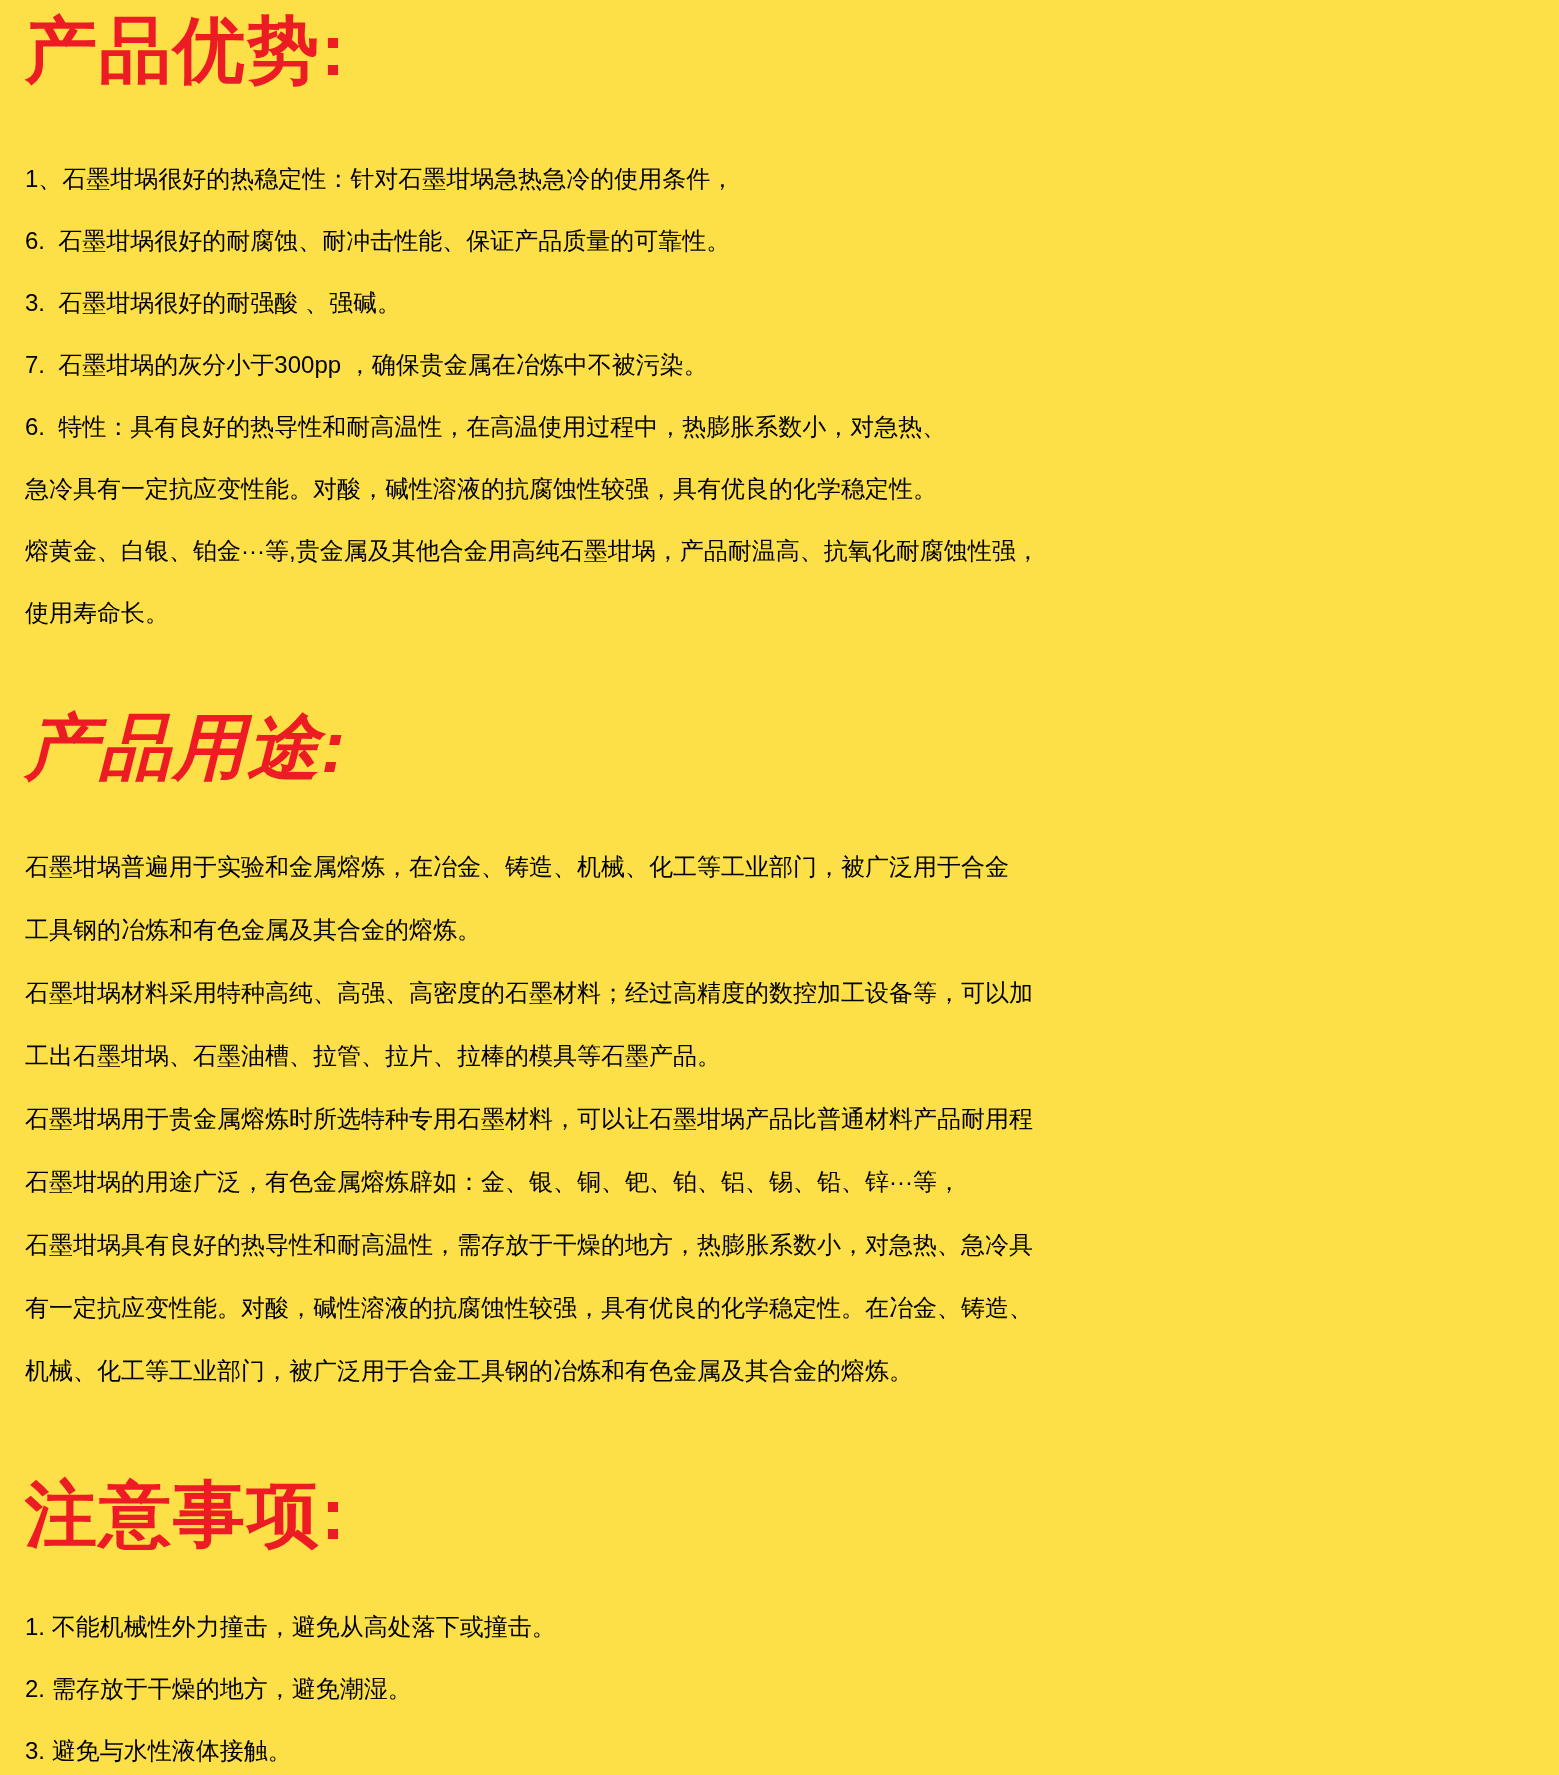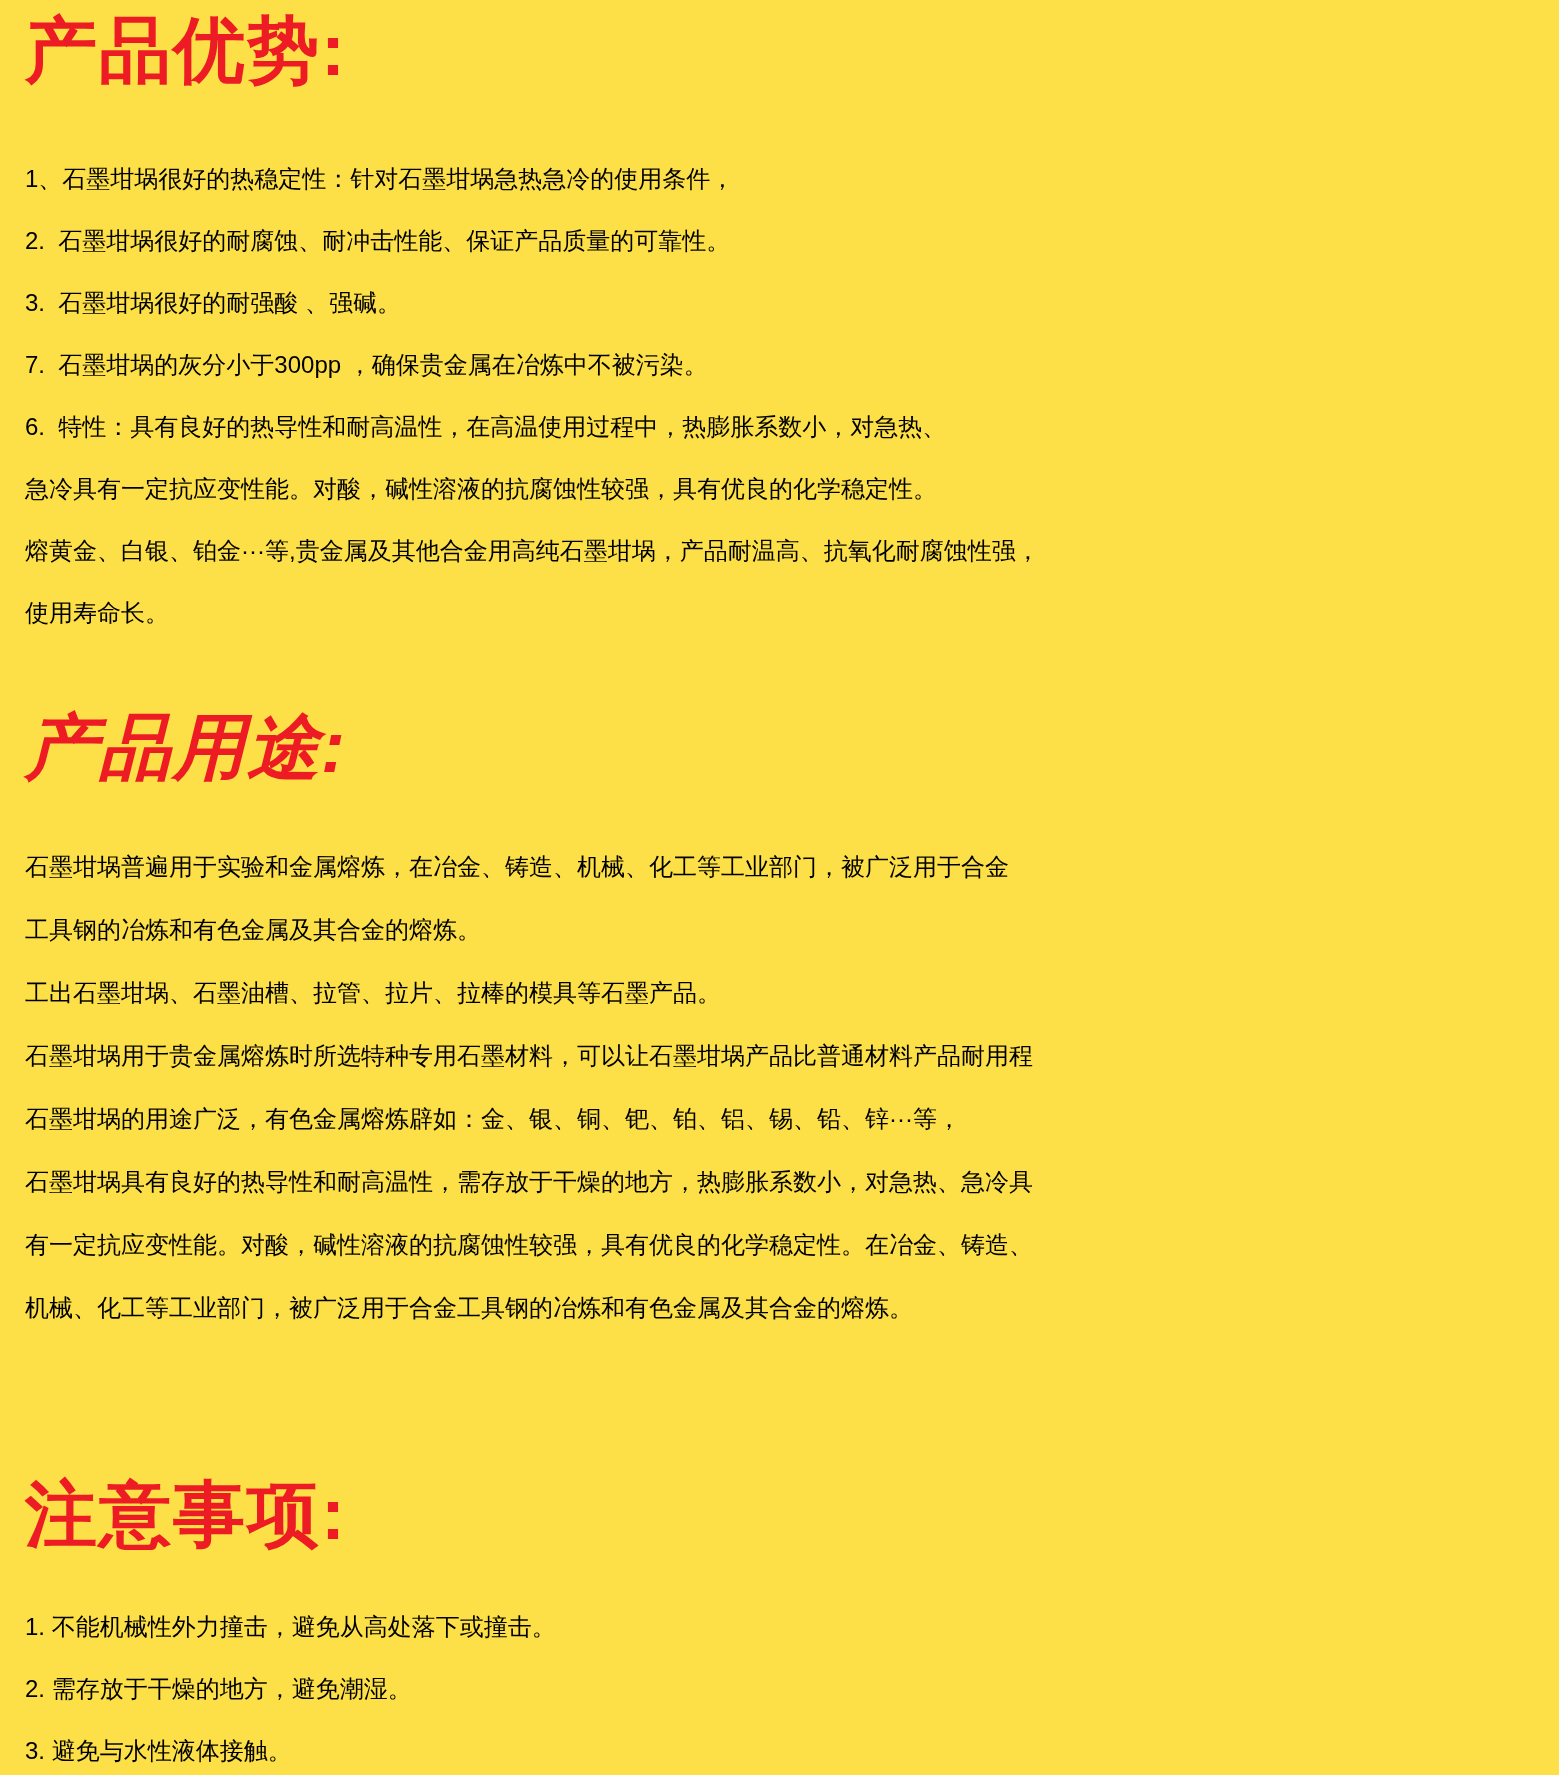--- a/index.html
+++ b/index.html
@@ -43,35 +43,36 @@
 </style>
 </head>
 <body>
 
 <div class="doc">
 
   <div class="section sec-advantages">
     <div class="heading">产品优势:</div>
     <div class="lines">
       <div class="line">1、石墨坩埚很好的热稳定性：针对石墨坩埚急热急冷的使用条件，</div>
-      <div class="line">2.  石墨坩埚很好的耐腐蚀、耐冲击性能、保证产品质量的可靠性。</div>
+      <div class="line">6.  石墨坩埚很好的耐腐蚀、耐冲击性能、保证产品质量的可靠性。</div>
       <div class="line">3.  石墨坩埚很好的耐强酸 、强碱。</div>
       <div class="line">7.  石墨坩埚的灰分小于300pp ，确保贵金属在冶炼中不被污染。</div>
       <div class="line">6.  特性：具有良好的热导性和耐高温性，在高温使用过程中，热膨胀系数小，对急热、</div>
       <div class="line">急冷具有一定抗应变性能。对酸，碱性溶液的抗腐蚀性较强，具有优良的化学稳定性。</div>
       <div class="line">熔黄金、白银、铂金···等,贵金属及其他合金用高纯石墨坩埚，产品耐温高、抗氧化耐腐蚀性强，</div>
       <div class="line">使用寿命长。</div>
     </div>
   </div>
 
   <div class="section sec-uses">
     <div class="heading">产品用途:</div>
     <div class="lines">
       <div class="line">石墨坩埚普遍用于实验和金属熔炼，在冶金、铸造、机械、化工等工业部门，被广泛用于合金</div>
       <div class="line">工具钢的冶炼和有色金属及其合金的熔炼。</div>
+      <div class="line">石墨坩埚材料采用特种高纯、高强、高密度的石墨材料；经过高精度的数控加工设备等，可以加</div>
       <div class="line">工出石墨坩埚、石墨油槽、拉管、拉片、拉棒的模具等石墨产品。</div>
       <div class="line">石墨坩埚用于贵金属熔炼时所选特种专用石墨材料，可以让石墨坩埚产品比普通材料产品耐用程</div>
       <div class="line">石墨坩埚的用途广泛，有色金属熔炼辟如：金、银、铜、钯、铂、铝、锡、铅、锌···等，</div>
       <div class="line">石墨坩埚具有良好的热导性和耐高温性，需存放于干燥的地方，热膨胀系数小，对急热、急冷具</div>
       <div class="line">有一定抗应变性能。对酸，碱性溶液的抗腐蚀性较强，具有优良的化学稳定性。在冶金、铸造、</div>
       <div class="line">机械、化工等工业部门，被广泛用于合金工具钢的冶炼和有色金属及其合金的熔炼。</div>
     </div>
   </div>
 
   <div class="section sec-notes">

